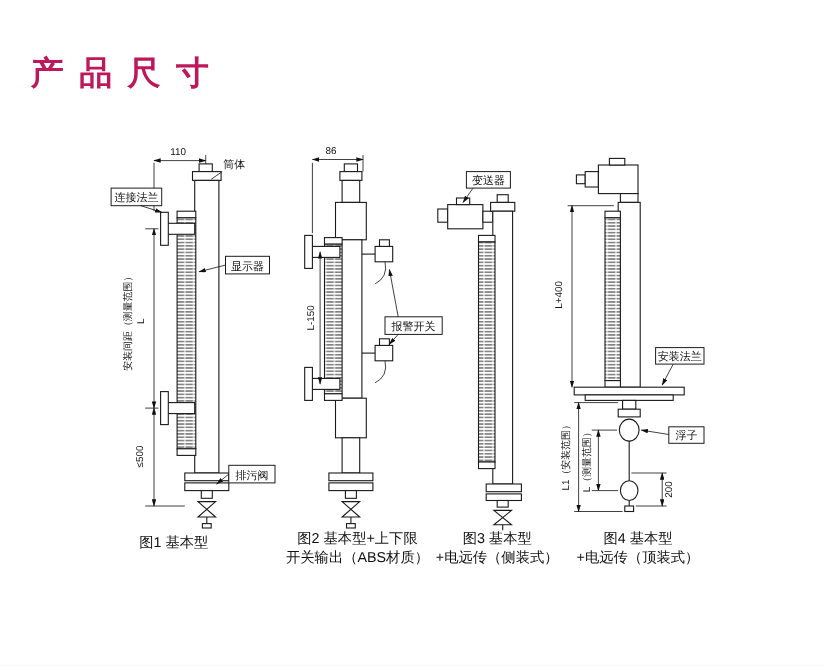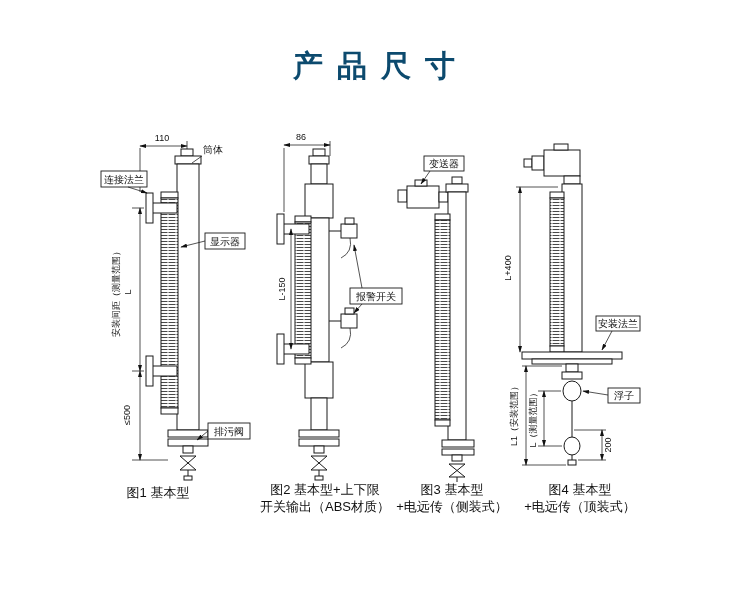--- a/index.html
+++ b/index.html
@@ -1,20 +1,20 @@
 <!DOCTYPE html>
 <html><head>
 <meta charset="utf-8">
 <style>
   html,body{margin:0;padding:0;background:#ffffff;}
   .page{position:relative;width:750px;height:605px;background:#ffffff;overflow:hidden;
         font-family:"Liberation Sans",sans-serif;outline:1px solid #e2e2e2;}
-  .title{position:absolute;top:46px;left:0;width:100%;text-align:center;
-         font-size:30px;font-weight:700;letter-spacing:14px;padding-left:12px;
-         box-sizing:border-box;color:#0c4a6e;}
+  .title{position:absolute;top:46px;left:0;width:100%;
+         font-size:30px;font-weight:700;letter-spacing:14px;padding-left:28px;
+         box-sizing:border-box;color:#be185d;}
   svg.dwg{position:absolute;top:0;left:0;}
   svg .part{fill:#ffffff;stroke:#1a1a1a;stroke-width:1;}
   svg .ln{fill:none;stroke:#1a1a1a;stroke-width:1;}
   svg .dim{fill:none;stroke:#1a1a1a;stroke-width:0.75;}
   svg .lblbox{fill:#ffffff;stroke:#1a1a1a;stroke-width:0.9;}
   svg text{fill:#111111;font-family:"Liberation Sans",sans-serif;}
   svg .t9{font-size:9px;}
   svg .t10{font-size:10px;}
   svg .cap{font-size:13px;}
 </style>

